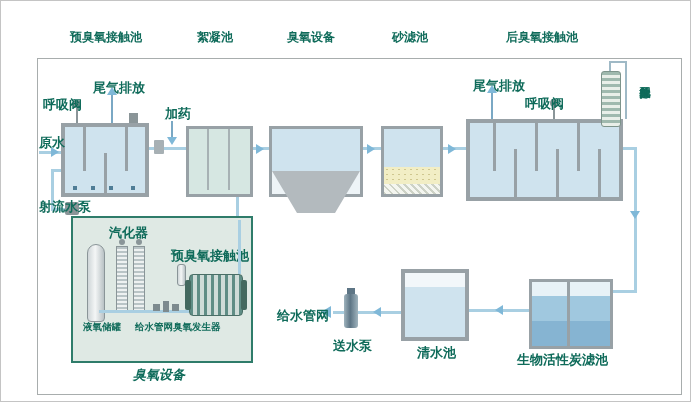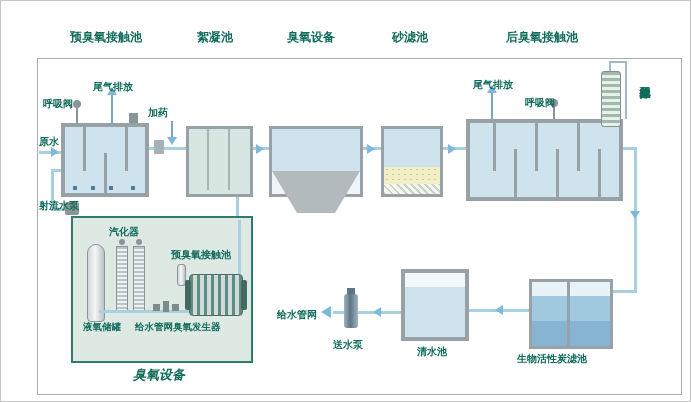--- a/index.html
+++ b/index.html
@@ -2,21 +2,21 @@
 <html style="--label_text: #0f6b5a; --pipe: #a9cfe2; --tank_wall: #98a1a6; --water: #cfe3ee; --floc_water: #d6e7e2; --sand: #f2eec5; --deep_water: #a0c8df; --arrow: #7fb8d8; --ozone_box_bg: #dfe9e4; --ozone_box_border: #2f7c6a;"><head>
 <meta charset="utf-8">
 <style>
   * { margin:0; padding:0; box-sizing:border-box; }
   body { background:#ffffff; font-family:"Liberation Sans", sans-serif; }
   .canvas { position:relative; width:691px; height:402px; background:#fff;
             border:1px solid #c4c4c4; overflow:hidden; }
   .frame { position:absolute; left:36px; top:57px; width:645px; height:337px;
            border:1px solid #a8adad; }
   .lbl { position:absolute; font-weight:bold; color:var(--label_text,#0f6b5a);
-         font-size:10px; line-height:1.15; white-space:nowrap; }
+         font-size:13px; line-height:1.15; white-space:nowrap; }
   .top-lbl { font-size:12px;text-align:center; }
   .big-lbl { font-size:13px;font-style:italic; }
   .vlbl { position:absolute; font-weight:bold; color:var(--label_text,#0f6b5a);
           font-size:11px; writing-mode:vertical-lr; line-height:16px; }
   .pipe { position:absolute; background:var(--pipe,#a9cfe2); }
   .stem { position:absolute; background:#7aa8c4; }
   .gline { position:absolute; background:#9fb9c6; }
   .wall  { position:absolute; border:3px solid var(--tank_wall,#98a1a6);
            background:var(--water,#cfe3ee); }
   .wall4 { border-width:4px; }
@@ -173,21 +173,21 @@
 
   <div class="lbl top-lbl" style="left:69px;top:30px">预臭氧接触池</div>
   <div class="lbl top-lbl" style="left:196px;top:30px">絮凝池</div>
   <div class="lbl top-lbl" style="left:286px;top:30px">臭氧设备</div>
   <div class="lbl top-lbl" style="left:391px;top:30px">砂滤池</div>
   <div class="lbl top-lbl" style="left:505px;top:30px">后臭氧接触池</div>
 
   <div class="lbl" style="left:38px;top:135px">原水</div>
   <div class="lbl" style="left:42px;top:97px">呼吸阀</div>
   <div class="lbl" style="left:92px;top:80px">尾气排放</div>
-  <div class="lbl" style="left:147px;top:106px">加药</div>
+  <div class="lbl" style="left:164px;top:106px">加药</div>
   <div class="lbl" style="left:38px;top:199px">射流水泵</div>
   <div class="lbl" style="left:472px;top:78px">尾气排放</div>
   <div class="lbl" style="left:524px;top:96px">呼吸阀</div>
   <div class="vlbl" style="left:636px;top:77px;width:34px;height:42px">投加分配单元</div>
 
   <div class="lbl big-lbl" style="left:132px;top:367px">臭氧设备</div>
 
   <div class="lbl" style="left:276px;top:308px">给水管网</div>
   <div class="lbl" style="left:332px;top:338px">送水泵</div>
   <div class="lbl" style="left:416px;top:345px">清水池</div>

